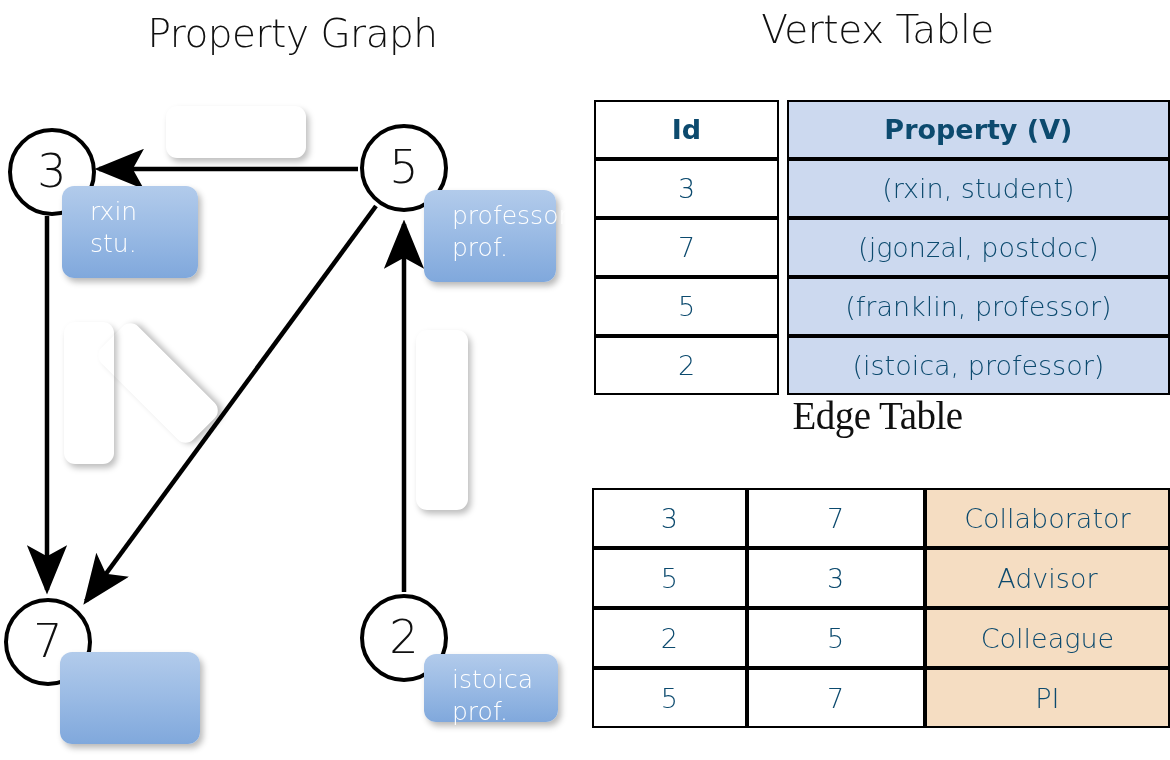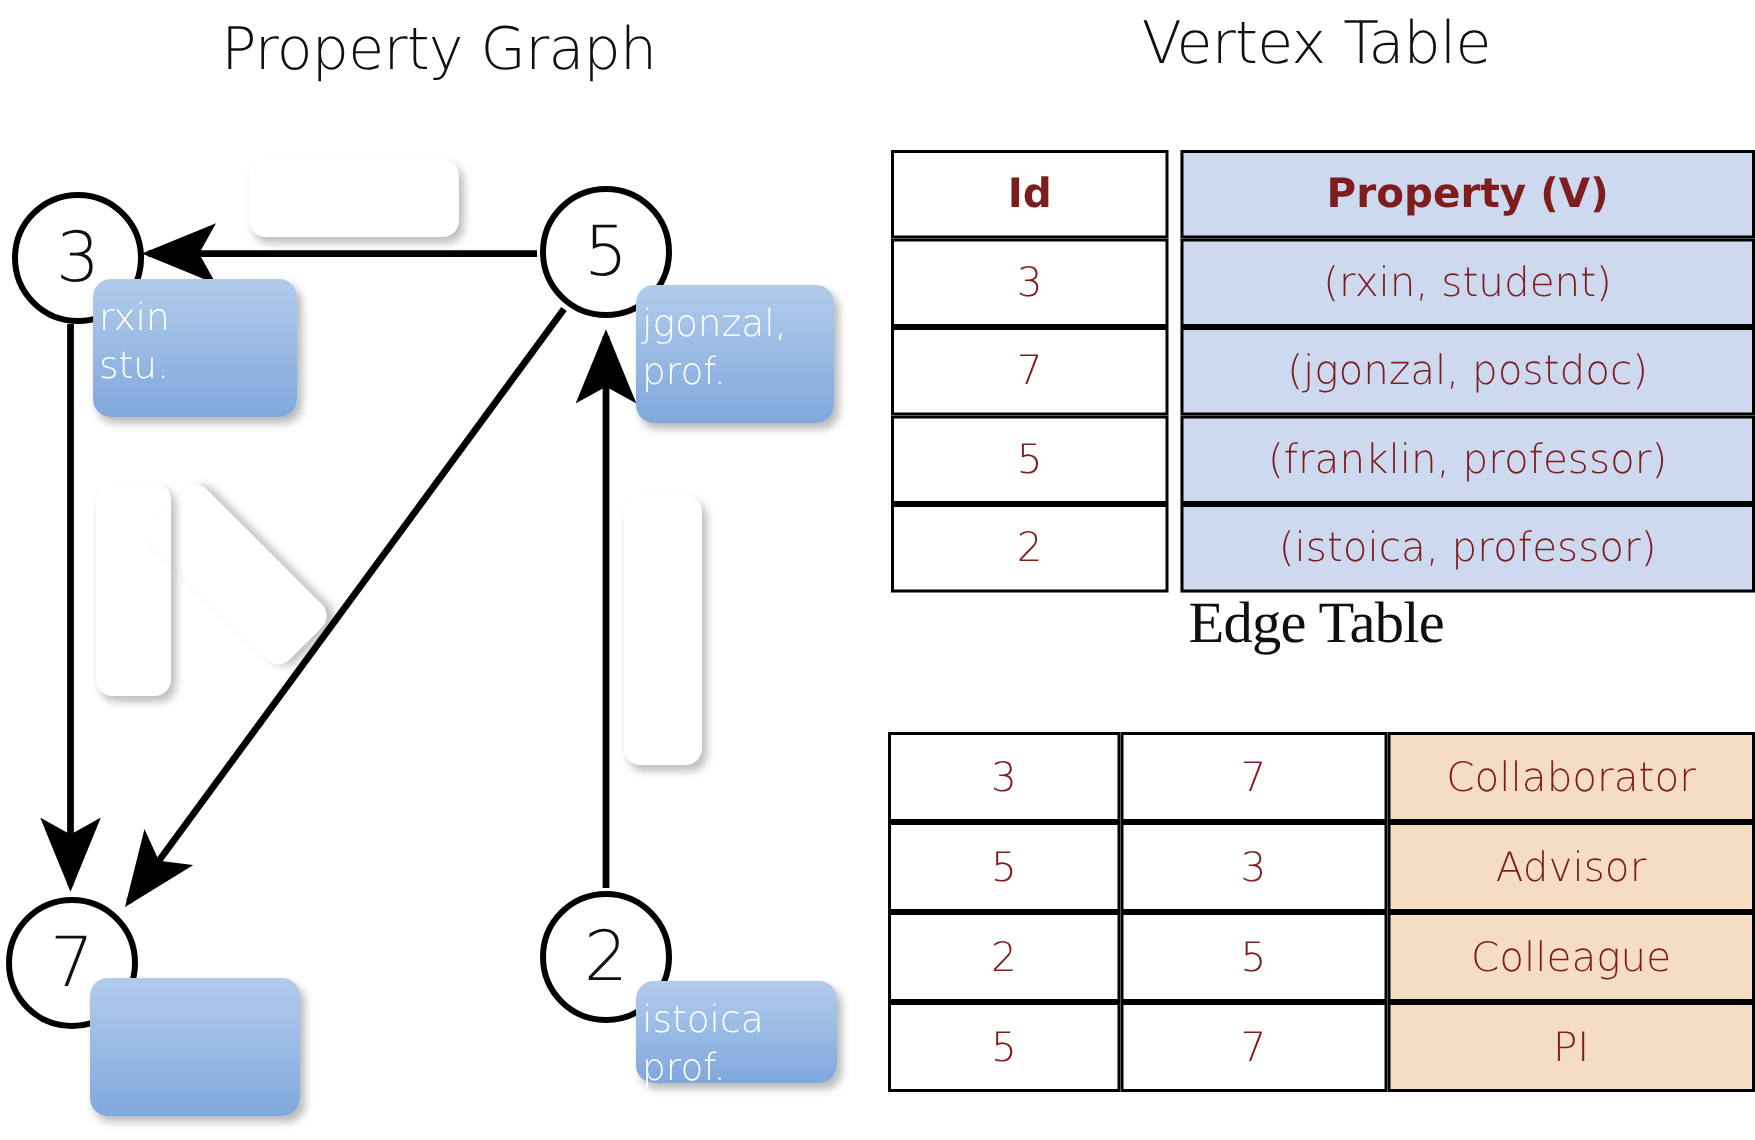--- a/index.html
+++ b/index.html
@@ -74,21 +74,21 @@
   .prop-box {
     position: absolute;
     border-radius: 12px;
     background: linear-gradient(to bottom, #b2cbeb 0%, #9cbce5 45%, #80a8dc 100%);
     box-shadow: 3px 4px 6px rgba(0,0,0,0.28);
     color: #ffffff;
     font-family: "DejaVu Sans", sans-serif;
     font-weight: 300;
     font-size: 25px;
     line-height: 1.28;
-    padding: 10px 12px 10px 4px;
+    padding: 10px 12px 10px 28px;
     box-sizing: border-box;
     z-index: 4;
   }
   #prop-3 { left: 62px;  top: 186px; width: 136px; height: 92px; }
   #prop-5 { left: 424px; top: 190px; width: 132px; height: 92px; }
   #prop-7 { left: 60px;  top: 652px; width: 140px; height: 92px; }
   #prop-2 { left: 424px; top: 654px; width: 134px; height: 68px; }
 
   
   .edge-label {
@@ -135,21 +135,21 @@
     border-spacing: 0;
     font-family: "DejaVu Sans", sans-serif;
     font-weight: 300;
   }
   .tbl td, .tbl th {
     border: 2px solid #000;
     text-align: center;
     vertical-align: middle;
     font-weight: 300;
     font-size: 27px;
-    color: #7f1d1d;
+    color: #0c4a6e;
     padding: 0;
     background: #ffffff;
   }
   .tbl th {
     font-weight: 700;
     font-size: 27px;
   }
   .spacer-col {
     border: none !important;
     background: transparent !important;
@@ -206,21 +206,21 @@
   </div>
   <div class="vertex-node" id="node-2">
     <span class="vlabel">2</span>
   </div>
 
   <div class="prop-box" id="prop-3">
     <div>rxin</div>
     <div>stu.</div>
   </div>
   <div class="prop-box" id="prop-5">
-    <div>jgonzal,</div>
+    <div>professor,</div>
     <div>prof.</div>
   </div>
   <div class="prop-box" id="prop-7">
   </div>
   <div class="prop-box" id="prop-2">
     <div>istoica</div>
     <div>prof.</div>
   </div>
 
   <div class="edge-label" id="label-advisor">

